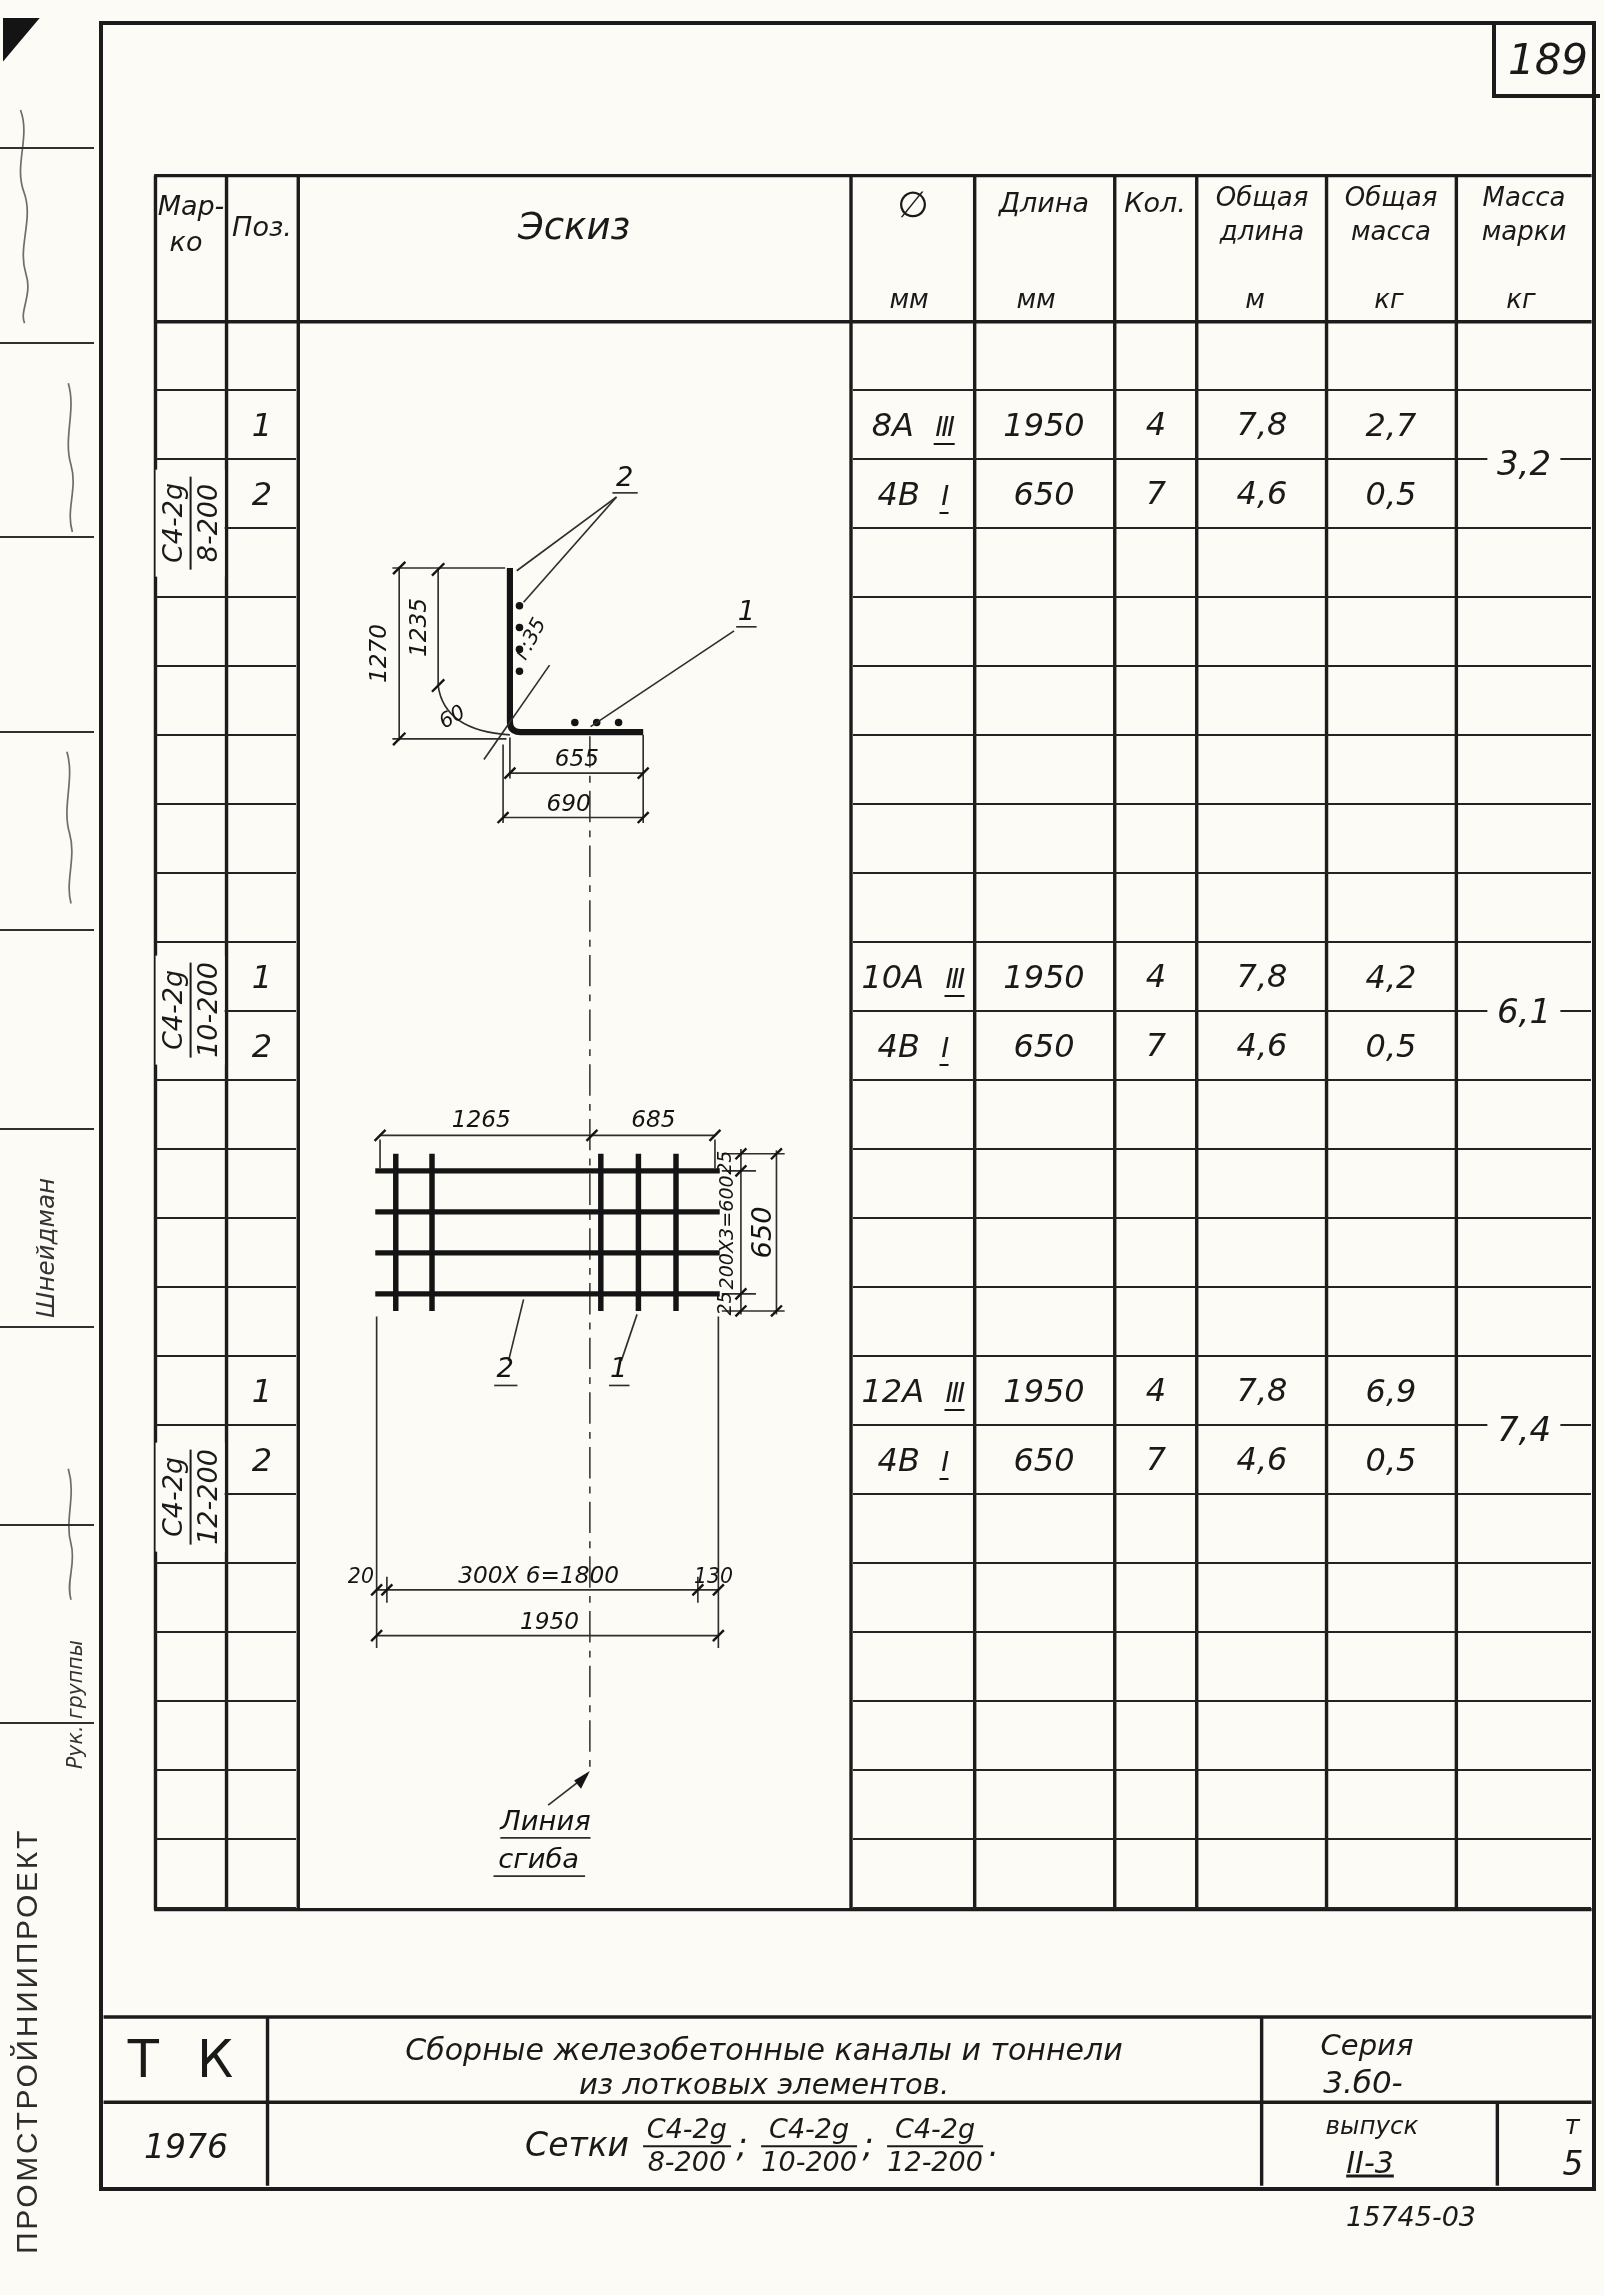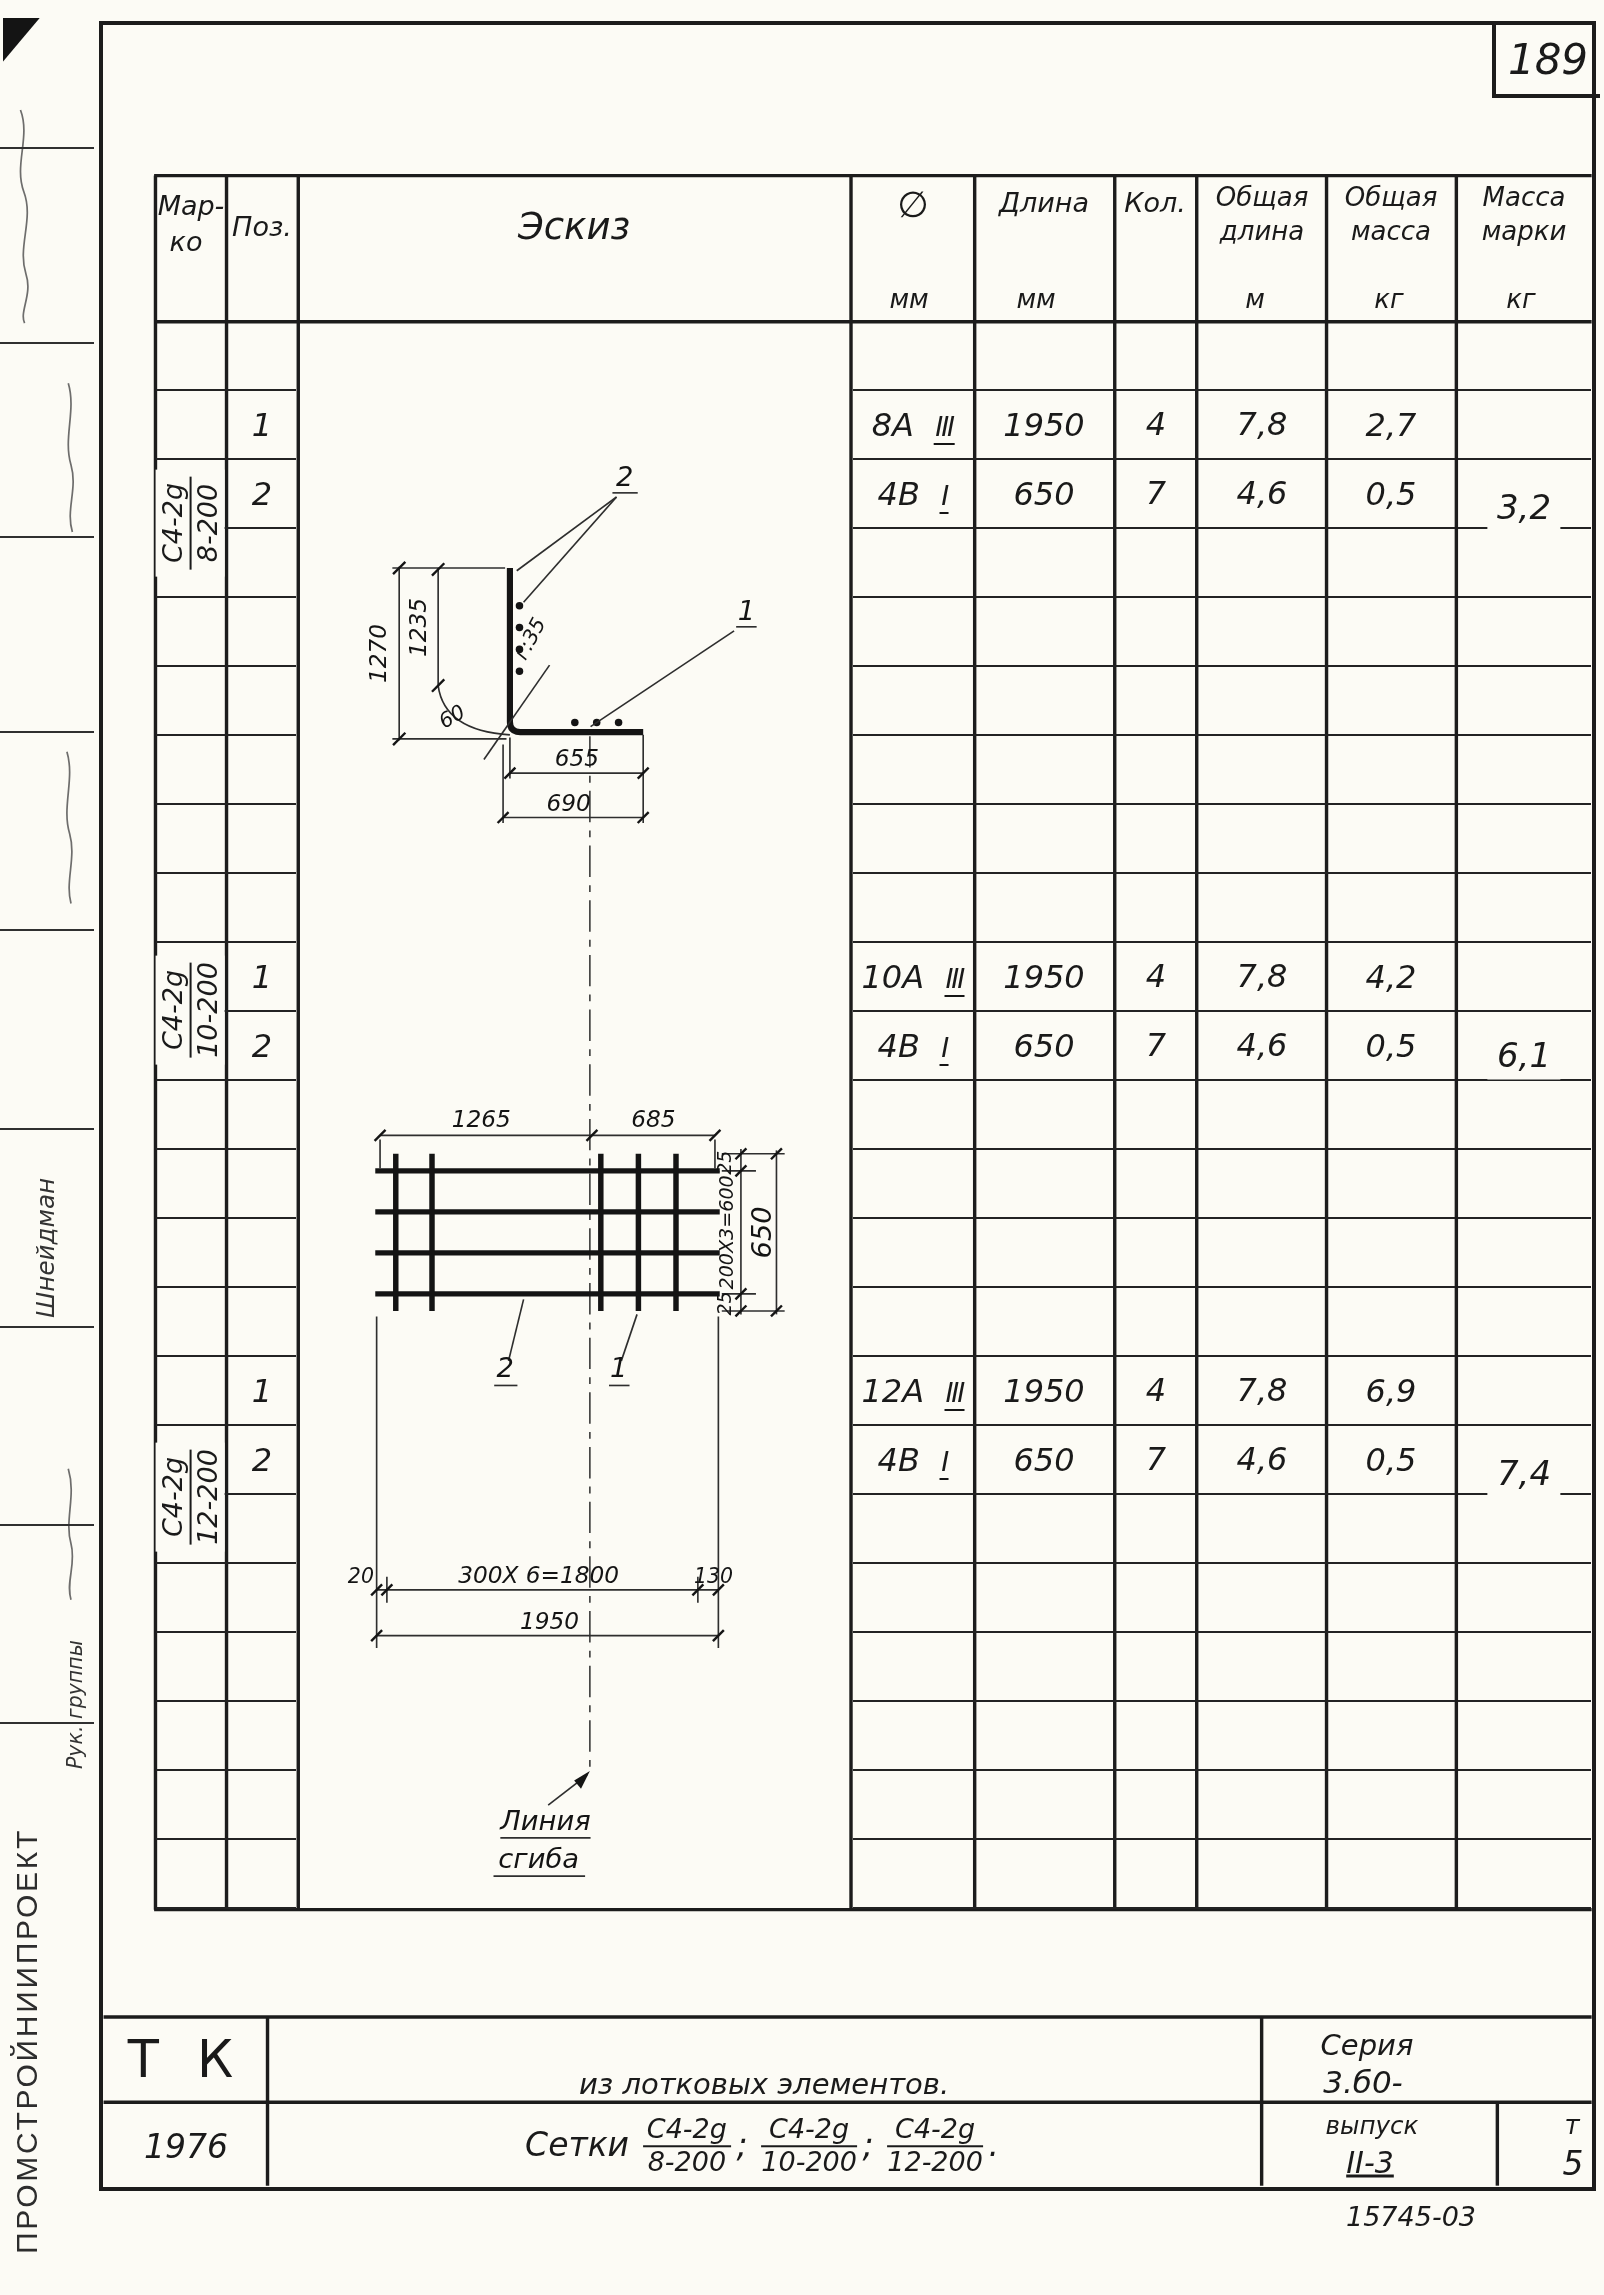--- a/index.html
+++ b/index.html
@@ -27,21 +27,21 @@
   .org{left:9.6px;top:2254px;font-size:30px;letter-spacing:2.7px;color:#2d2d2d;
          font-family:"Liberation Sans",sans-serif;}
   .sig{left:31px;top:1318px;font-size:24.6px;color:#333;}
   .role{left:63px;top:1769px;font-size:20.5px;color:#333;}
   .title{left:752px;top:72px;font-size:39px;letter-spacing:0.7px;}
   .grade{border-bottom:2.7px solid #151515;font-size:27px;letter-spacing:-2.1px;padding:0 1.4px 0.7px;margin-left:20px;}
   .mark{position:absolute;left:190px;transform:translate(-50%,-50%) rotate(-90deg);text-align:center;
          font-size:27px;font-style:italic;background:#fcfbf5;padding:2.7px 6.8px;}
   .mark .fnum{display:block;border-bottom:2.1px solid #1a1a1a;padding:0 6.8px 2.7px;line-height:1.05;}
   .mark .fden{display:block;padding-top:2.1px;line-height:1.05;}
-  .mass{background:#fcfbf5;padding:5.5px 9.6px;font-size:34px;margin-top:44px;}
+  .mass{background:#fcfbf5;padding:5.5px 9.6px;font-size:34px;}
   .sketch .bar{stroke:#141414;stroke-width:9;fill:none;}
   .sketch .mbar{stroke:#141414;stroke-width:8;fill:none;}
   .sketch .dim{stroke:#2e2e2e;stroke-width:2.4;fill:none;}
   .sketch .tickl{stroke:#141414;stroke-width:3.5;}
   .sketch .cl{stroke:#2e2e2e;stroke-width:2.2;fill:none;stroke-dasharray:46 12 10 12;}
   .sketch text{font:italic 34px "DejaVu Sans",sans-serif;fill:#141414;text-anchor:middle;}
   .sketch .s28{font-size:28px}.sketch .s30{font-size:30px}.sketch .big{font-size:40px}
   .sketch .dot{fill:#141414;stroke:none;}
   .sketch .ah{fill:#141414;stroke:none;}
   .net{display:inline-block;text-align:center;vertical-align:middle;margin:0 5.5px 0 13.7px;font-size:27px;}
@@ -297,20 +297,21 @@
     <line class="dim" x1="366" y1="2170" x2="423" y2="2126"></line>
     <path class="ah" d="M427 2120 L404 2134 L414 2146 Z"></path>
     <line class="dim" x1="296" y1="2218" x2="428" y2="2218"></line>
     <line class="dim" x1="286" y1="2274" x2="420" y2="2274"></line>
     <text class="big" x="362" y="2206">Линия</text>
     <text class="big" x="352" y="2262">сгиба</text>
   </svg>
 
   <div class="txt" style="left:186px;top:2059px;font-size:51px;letter-spacing:11px">Т К</div>
   <div class="txt hand" style="left:186px;top:2146px;font-size:33px">1976</div>
+  <div class="txt hand" style="left:764px;top:2049px;font-size:30px">Сборные железобетонные каналы и тоннели</div>
   <div class="txt hand" style="left:764px;top:2084px;font-size:29px">из лотковых элементов.</div>
 
   <div class="txt hand" style="left:762px;top:2146px;font-size:33px">
     <span>Сетки</span><span class="net"><span class="nn">С4-2g</span><span class="nd">8-200</span></span><span>;</span><span class="net"><span class="nn">С4-2g</span><span class="nd">10-200</span></span><span>;</span><span class="net"><span class="nn">С4-2g</span><span class="nd">12-200</span></span><span>.</span>
   </div>
 
   <div class="txt hand" style="left:1367px;top:2045px;font-size:29px">Серия</div>
   <div class="txt hand" style="left:1363px;top:2082px;font-size:31px">3.б0-</div>
   <div class="txt hand" style="left:1372px;top:2125px;font-size:24.6px">выпуск</div>
   <div class="txt hand ul" style="left:1370px;top:2162px;font-size:30px">II-3</div>

